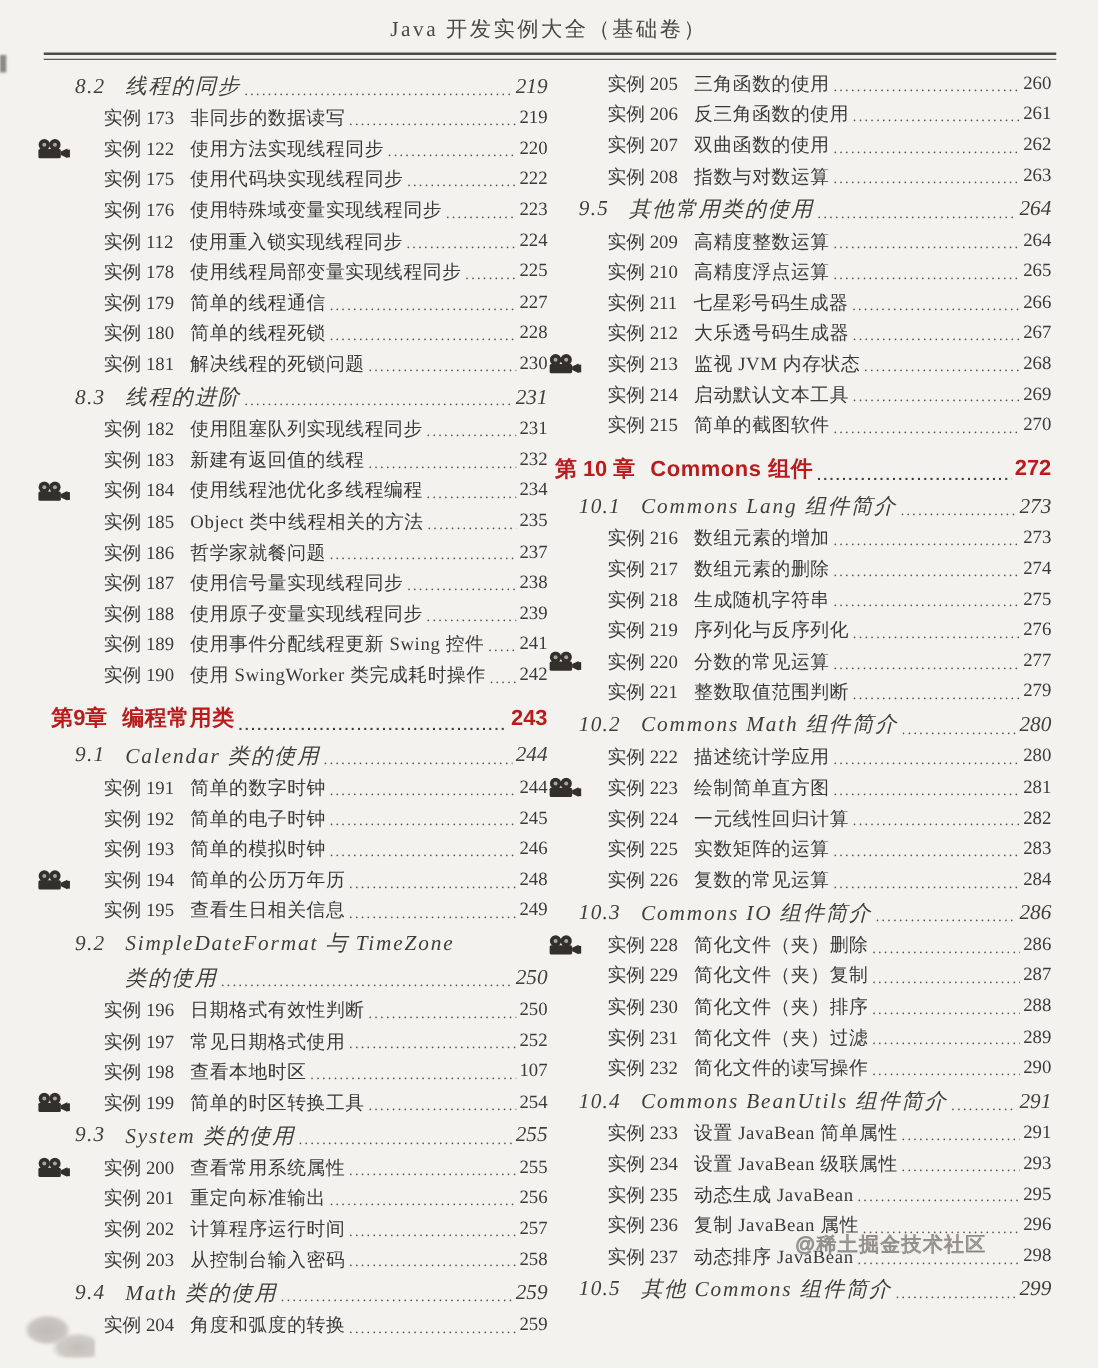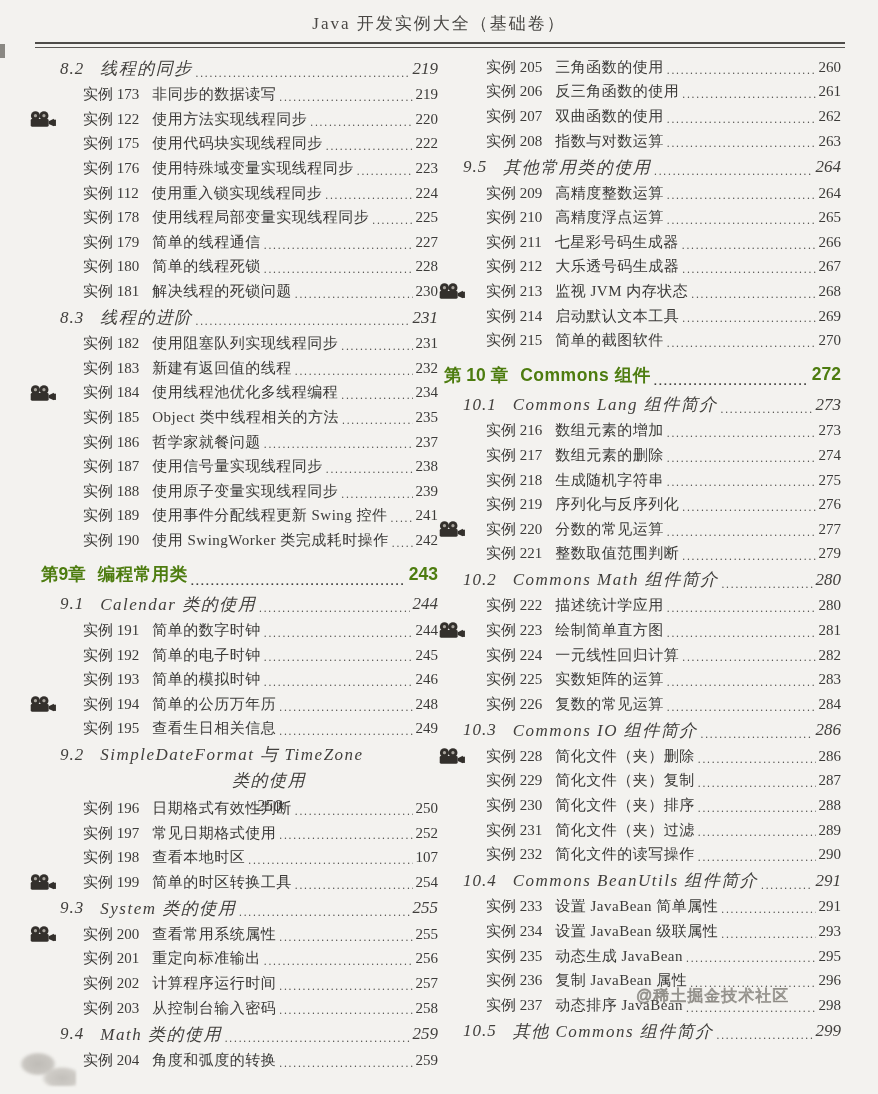--- a/index.html
+++ b/index.html
@@ -67,30 +67,30 @@
 
   .row.section, .row.section-wrap, .row.section-cont {
     height: 27.5px;
     padding-left: 22px;
     font-size: 17px;
     font-style: italic;
     color: #413f3c;
   }
   .row.section .label, .row.section-wrap .label { margin-right: 16px; letter-spacing: 1px; }
   .row.section .title, .row.section-wrap .title, .row.section-cont .title { letter-spacing: 1.5px; }
-  .row.section-cont { padding-left: 62px; flex-direction: column; }
+  .row.section-cont { padding-left: 62px; }
 
   .row.chapter {
     height: 33px;
     padding-top: 5px;
     padding-left: 3px;
     font-family: "Liberation Sans", "DejaVu Sans", sans-serif;
     font-weight: bold;
     font-size: 17.5px;
-    color: #4d7c0f;
+    color: #b91c1c;
   }
   .row.chapter .label { margin-right: 12px; }
   .row.chapter .dots { color: #3f3e3c; }
 
   .cam-icon {
     position: absolute;
     left: -10px;
     top: 4px;
     width: 30px; height: 17px;
     display: inline-block;

